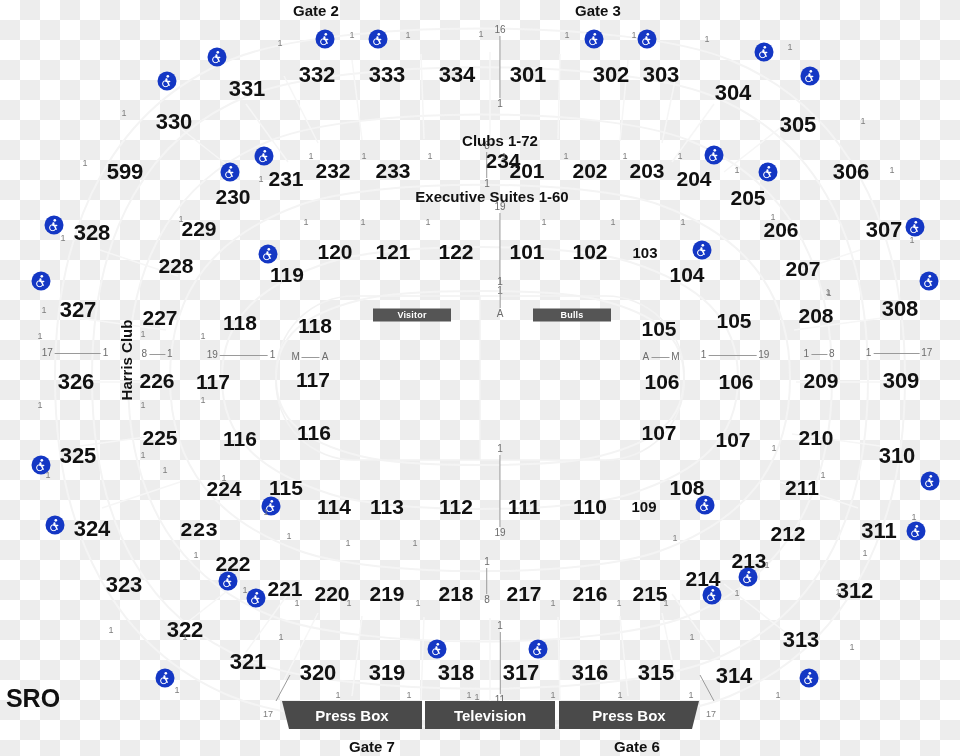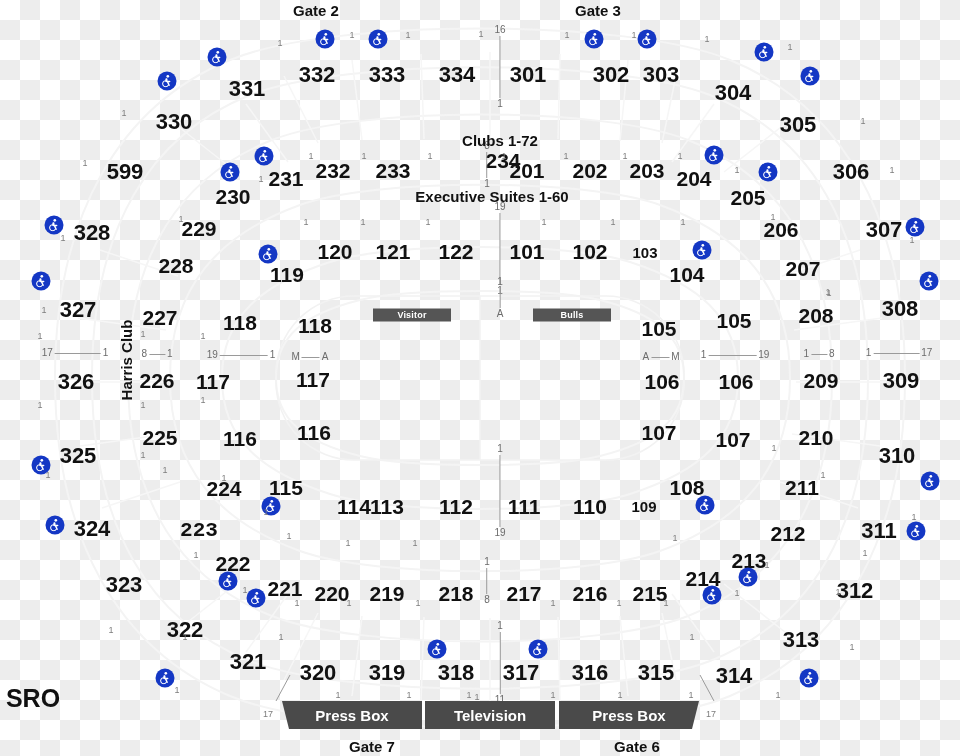--- a/index.html
+++ b/index.html
@@ -316,21 +316,21 @@
       <div class="sec lvl1" style="left: 662px; top: 381px;">106</div>
       <div class="sec lvl1" style="left: 736px; top: 381px;">106</div>
       <div class="sec lvl1" style="left: 659px; top: 432px;">107</div>
       <div class="sec lvl1" style="left: 733px; top: 439px;">107</div>
       <div class="sec lvl1" style="left: 687px; top: 487px;">108</div>
       <div class="sec small" style="left: 644px; top: 506px;">109</div>
       <div class="sec lvl1" style="left: 590px; top: 506px;">110</div>
       <div class="sec lvl1" style="left: 524px; top: 506px;">111</div>
       <div class="sec lvl1" style="left: 456px; top: 506px;">112</div>
       <div class="sec lvl1" style="left: 387px; top: 506px;">113</div>
-      <div class="sec lvl1" style="left: 354px; top: 506px;">114</div>
+      <div class="sec lvl1" style="left: 334px; top: 506px;">114</div>
       <div class="sec lvl1" style="left: 286px; top: 487px;">115</div>
       <div class="sec lvl1" style="left: 240px; top: 438px;">116</div>
       <div class="sec lvl1" style="left: 314px; top: 432px;">116</div>
       <div class="sec lvl1" style="left: 213px; top: 381px;">117</div>
       <div class="sec lvl1" style="left: 313px; top: 379px;">117</div>
       <div class="sec lvl1" style="left: 240px; top: 322px;">118</div>
       <div class="sec lvl1" style="left: 315px; top: 325px;">118</div>
     </div>
   <div id="layer-wc">
       <div class="wc" style="left: 217px; top: 57px;">

